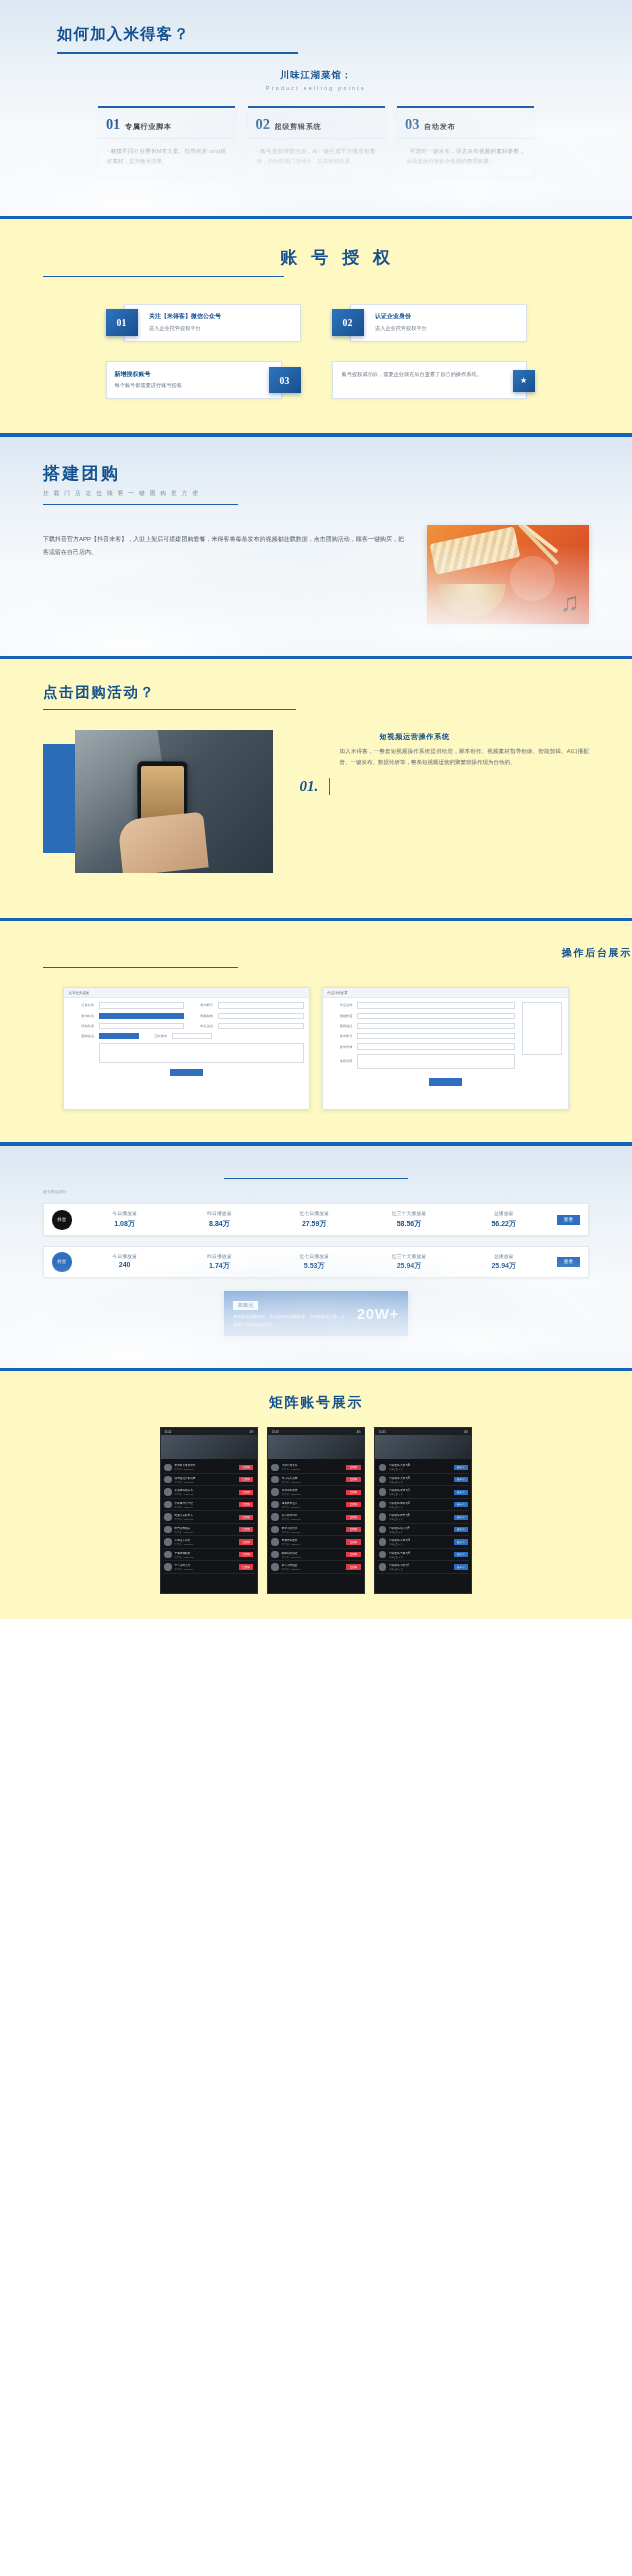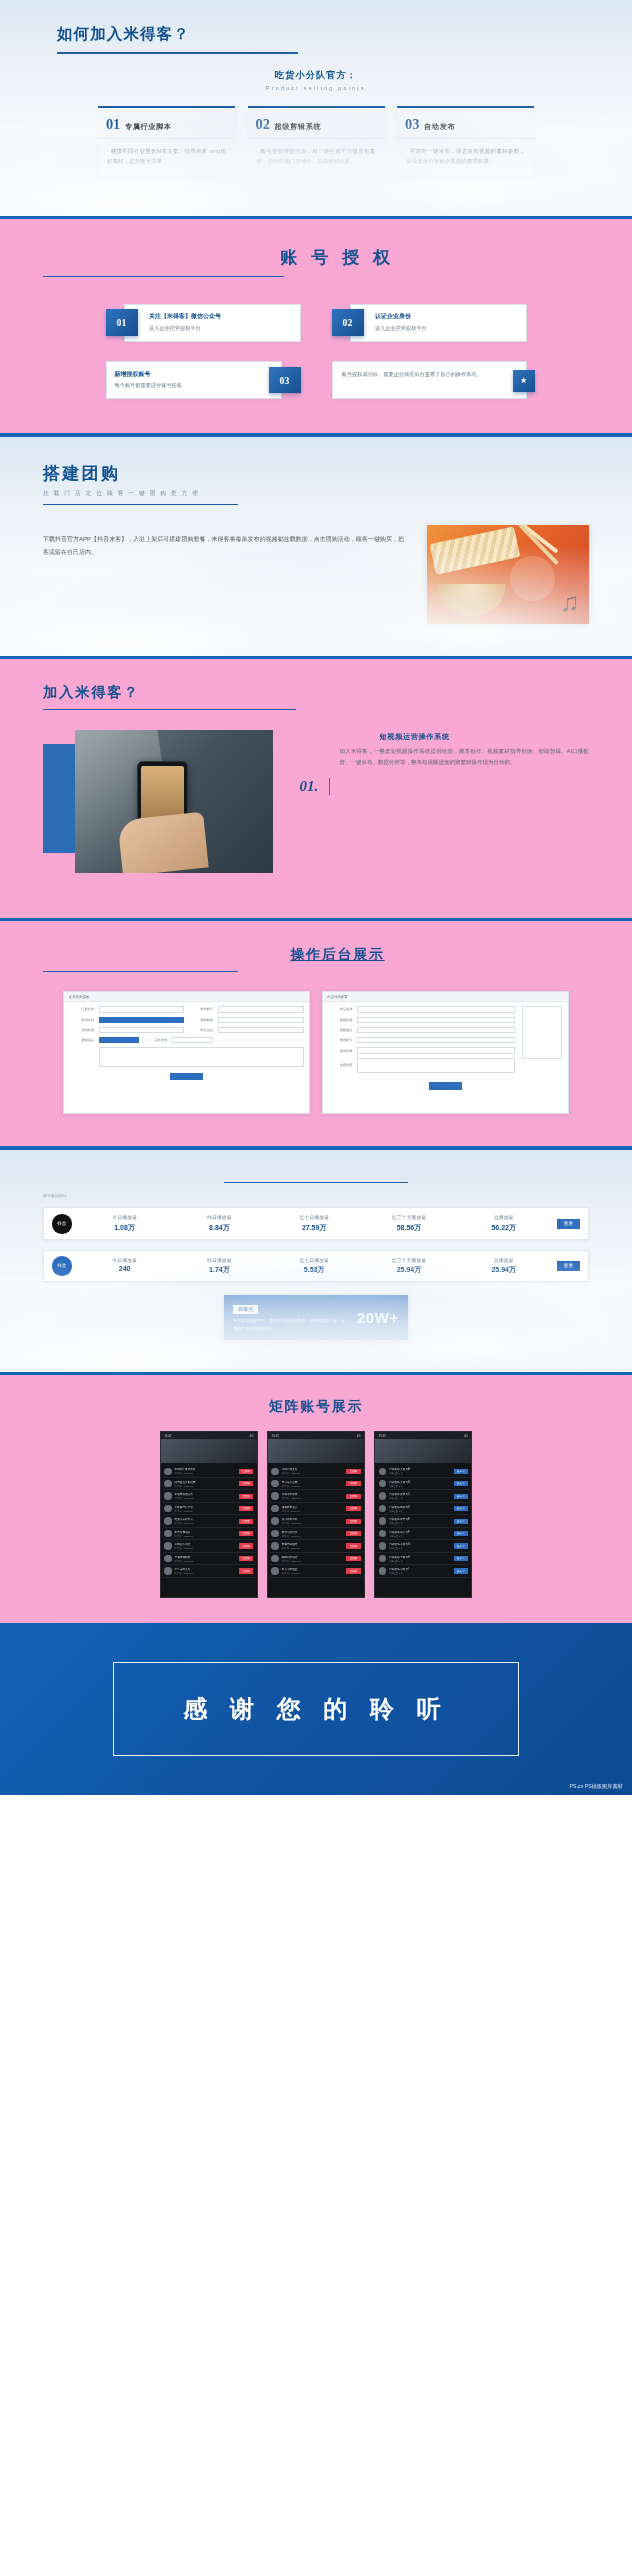--- a/index.html
+++ b/index.html
@@ -26,21 +26,21 @@
   .sky::after {
     content: "";
     position: absolute;
     left: 0; right: 0; bottom: 0;
     height: 55%;
     background: radial-gradient(ellipse at 20% 90%, rgba(255,255,255,.95), rgba(255,255,255,0) 60%),
                 radial-gradient(ellipse at 75% 80%, rgba(255,255,255,.85), rgba(255,255,255,0) 65%),
                 radial-gradient(ellipse at 50% 110%, rgba(200,220,235,.8), rgba(255,255,255,0) 70%);
     pointer-events: none;
   }
-  .white { background: #f9a8d4; }
+  .white { background: #fef9c3; }
 
   h2.title {
     font-size: 17px;
     font-weight: bold;
     letter-spacing: 4.6px;
     color: #16528f;
     text-align: center;
   }
   .title-left {
     text-align: left;
@@ -191,21 +191,21 @@
     font-family: "Liberation Serif", serif; font-size: 15px; font-style: italic;
     font-weight: bold; color: #13518f; width: 31px; flex: none;
     border-right: 1.1px solid #2a6cb5; padding-right: 7px; margin-top: 46px;
   }
   .s4-txt .st { font-size: 7.2px; font-weight: bold; color: #14518f; letter-spacing: 0.6px; margin-left: 40px; }
   .s4-txt .sd { font-size: 5.5px; color: #5c6670; line-height: 1.95; margin-top: 4.6px; text-align: justify; }
 
   
   .s5 { padding: 25px 0 32px; }
   .s5 .hd { padding-left: 43px; }
-  .s5 h2 { font-size: 14px; font-weight: bold; color: #14518f; letter-spacing: 1.7px; text-align: center; text-decoration: underline; }
+  .s5 h2 { font-size: 10px; font-weight: bold; color: #14518f; letter-spacing: 1.7px; text-align: right; }
   .s5 .bar { width: 195px; height: 1.1px; background: #1d5fa8; margin-top: 7px; }
   .shots { display: flex; gap: 11.5px; justify-content: center; margin-top: 19.5px; }
   .shot {
     width: 247px; height: 123px; background: #fff; border: 0.6px solid #dde3ea;
     box-shadow: 0 1.1px 4.6px rgba(0,0,0,.1); overflow: hidden; position: relative;
   }
   .shot .sbar { height: 9.2px; background: #f2f5f8; border-bottom: 0.6px solid #e3e9ef;
     font-size: 3.4px; color: #5d6b79; padding: 2.3px 0 0 4.6px; }
   .shot .sbody { padding: 4.6px 5.7px; }
   .frow { display: flex; gap: 4.6px; margin-bottom: 4px; align-items: center; }
@@ -301,21 +301,21 @@
 <body>
 
 <div class="page">
 
   <section class="section sky s1">
     <div class="hd">
       <h2>如何加入米得客？</h2>
       <div class="bar"></div>
     </div>
     <div class="sub">
-      <div class="cn">吃货小分队官方：</div>
+      <div class="cn">川味江湖菜馆：</div>
       <div class="en">Product selling points</div>
     </div>
     <div class="cards">
       <div class="card">
         <div class="chead">
           <span class="num">01</span>
           <span class="ctitle">专属行业脚本</span>
         </div>
         <div class="cbody">精按不同行业更创M本文案、指导商家 omg精好素材，提升晚号流量。</div>
       </div>
@@ -391,21 +391,21 @@
         <div class="chop2"></div>
         <div class="bowl"></div>
         <div class="tiktok">♫</div>
       </div>
     </div>
   </section>
 
   <div class="divider-blue"></div>
 
   <section class="section white s4">
-    <h2>加入米得客？</h2>
+    <h2>点击团购活动？</h2>
     <div class="bar"></div>
     <div class="s4-body">
       <div class="s4-photo">
         <div class="backsq"></div>
         <div class="frontimg">
           <div class="phone"></div>
           <div class="hand"></div>
         </div>
       </div>
       <div class="s4-list">
@@ -818,21 +818,15 @@
                 <div class="pu">今日已发 3 条</div>
               </div>
               <div class="pbtn blue">发布中</div>
             </div>
         </div>
       </div>
 
     </div>
   </section>
 
-  <section class="section s8">
-    <div class="frame">
-      <div class="thanks">感 谢 您 的 聆 听</div>
-    </div>
-    <div class="corner">PS.cn PS模板图库素材</div>
-  </section>
 
 </div>
 
 
 </body></html>

